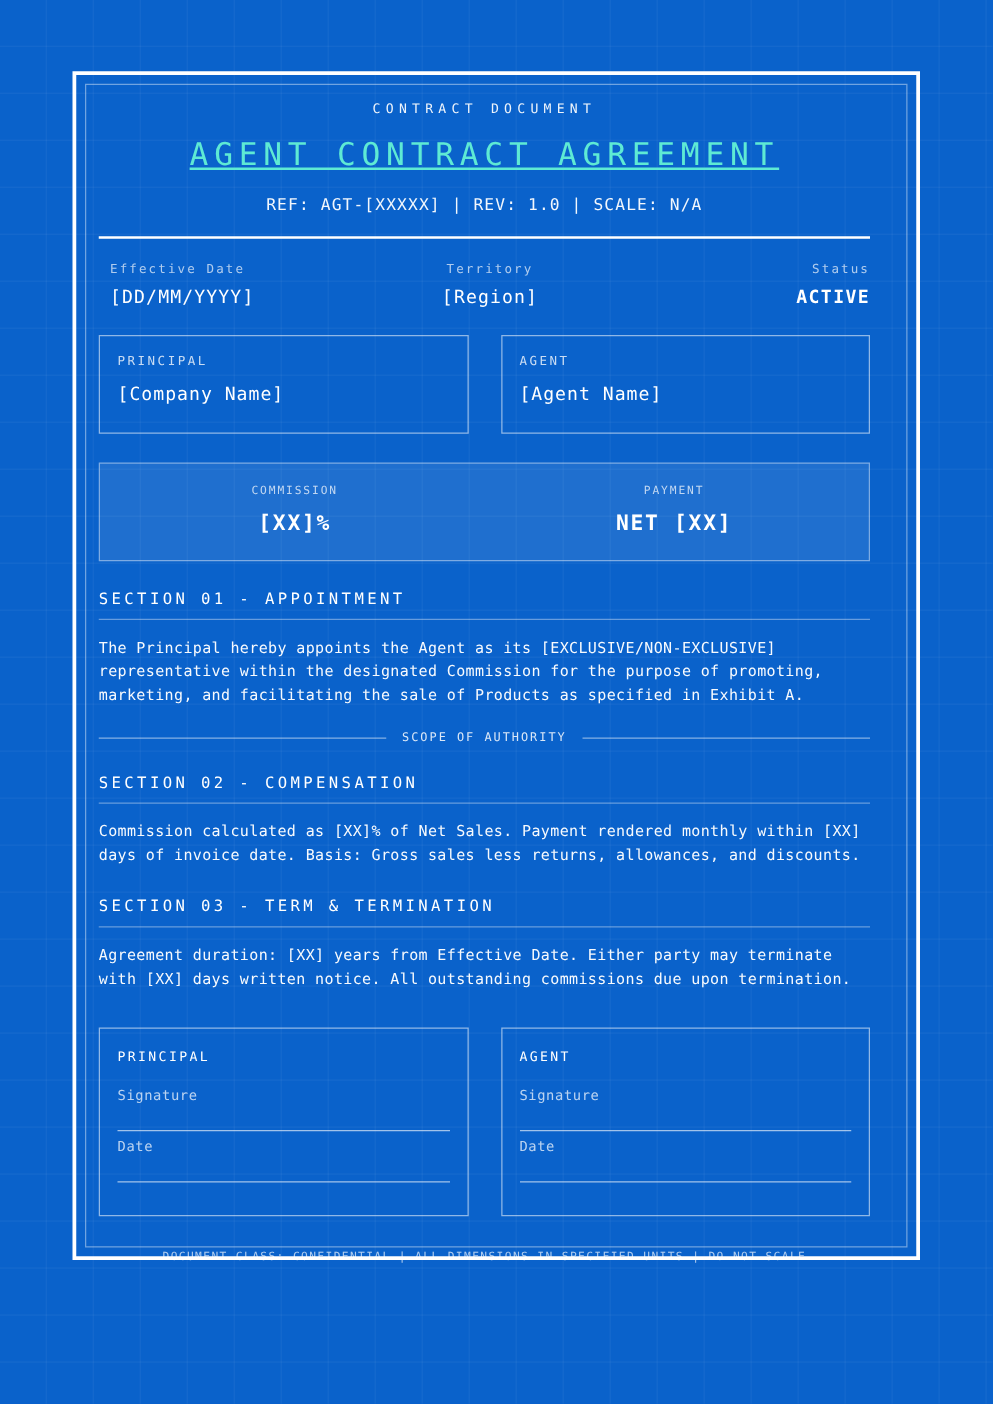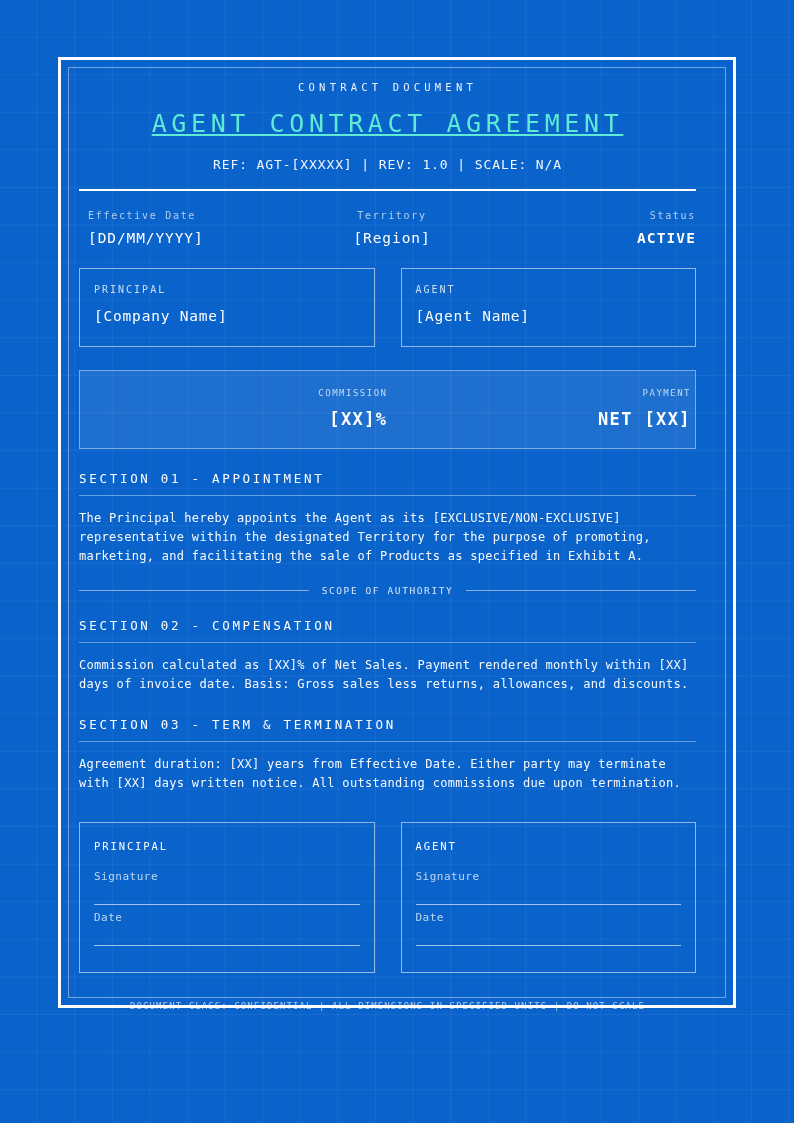--- a/index.html
+++ b/index.html
@@ -134,21 +134,21 @@
   .stat-band {
     display: flex;
     margin-top: 23px;
     background: rgba(255,255,255,0.085);
     border: 1px solid rgba(255,255,255,0.42);
     box-sizing: border-box;
     padding: 17px 4px 19px 4px;
   }
   .stat-cell {
     flex: 1 1 0;
-    text-align: right;
+    text-align: center;
   }
   .stat-label {
     font-size: 9px;
     letter-spacing: 1.5px;
     color: rgba(255,255,255,0.72);
   }
   .stat-value {
     font-size: 17px;
     font-weight: bold;
     letter-spacing: 1.4px;
@@ -278,21 +278,21 @@
       <div class="stat-value">[XX]%</div>
     </div>
     <div class="stat-cell">
       <div class="stat-label">PAYMENT</div>
       <div class="stat-value">NET [XX]</div>
     </div>
   </div>
 
   <div class="section">
     <div class="section-title">SECTION 01 - APPOINTMENT</div>
-    <div class="section-body">The Principal hereby appoints the Agent as its [EXCLUSIVE/NON-EXCLUSIVE] representative within the designated Territory for the purpose of promoting, marketing, and facilitating the sale of Products as specified in Exhibit A.</div>
+    <div class="section-body">The Principal hereby appoints the Agent as its [EXCLUSIVE/NON-EXCLUSIVE] representative within the designated Commission for the purpose of promoting, marketing, and facilitating the sale of Products as specified in Exhibit A.</div>
   </div>
 
   <div class="divider">
     <div class="rule"></div>
     <div class="divider-label">SCOPE OF AUTHORITY</div>
     <div class="rule"></div>
   </div>
 
   <div class="section">
     <div class="section-title">SECTION 02 - COMPENSATION</div>

